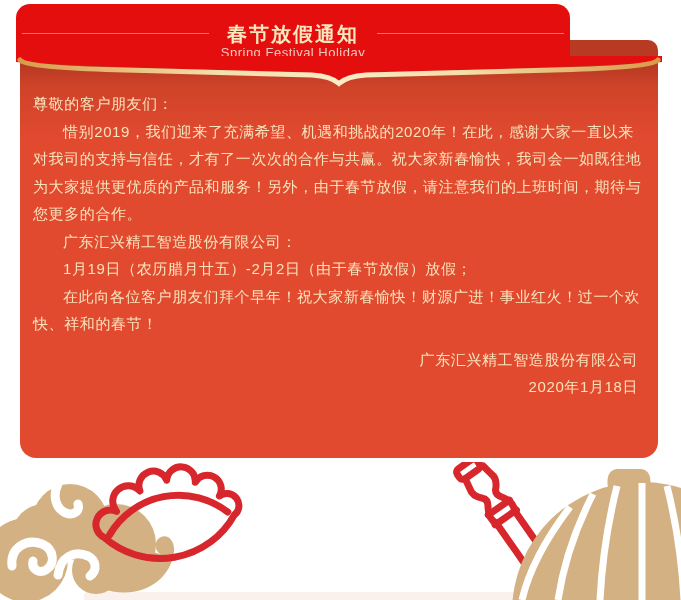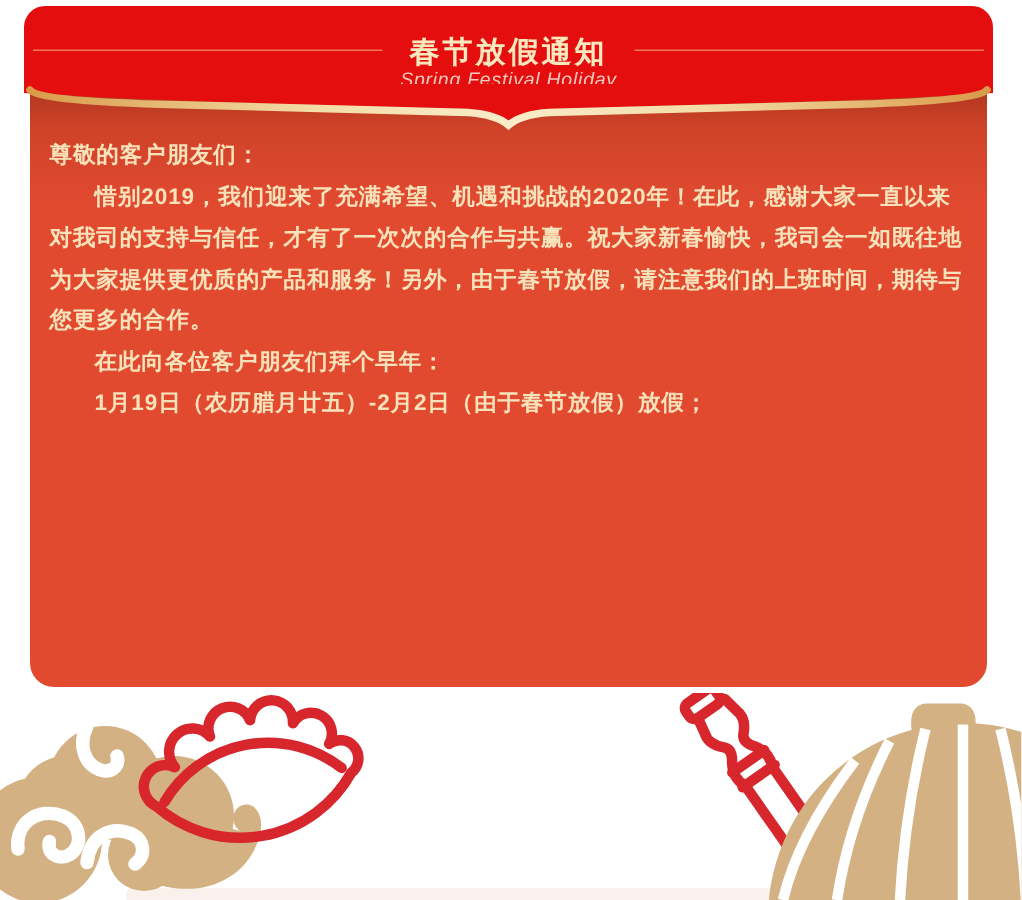--- a/index.html
+++ b/index.html
@@ -3,50 +3,50 @@
 <meta charset="utf-8">
 <style>
   html,body{margin:0;padding:0;}
   body{
     width:681px;height:600px;position:relative;overflow:hidden;
     background:#ffffff;
     font-family:"Liberation Sans","DejaVu Sans",sans-serif;
   }
   
   .banner{
-    position:absolute;left:16px;top:4px;width:646px;height:54px;
+    position:absolute;left:16px;top:4px;width:554px;height:54px;
     background:#e50e0e;border-radius:14px 14px 0 0;z-index:3;
   }
   .banner-hairline{
     position:absolute;left:6px;right:6px;top:29px;height:1px;
     background:rgba(246,206,152,.55);
   }
   .banner-title-row{
     position:absolute;left:0;right:0;top:17px;text-align:center;z-index:2;
   }
   .banner-title-row span{
     display:inline-block;background:#e50e0e;padding:0 18px;
     font-size:20px;font-weight:bold;letter-spacing:2px;color:#f9e7bd;
   }
   .banner-subtitle{
     position:absolute;left:0;right:0;top:41px;text-align:center;
-    font-size:13px;font-style:italic;color:#f0cabe;letter-spacing:.5px;z-index:2;
+    font-size:13px;color:#f0cabe;letter-spacing:.5px;z-index:2;
   }
   
   .band-svg{position:absolute;left:16px;top:56px;width:646px;height:34px;z-index:3;pointer-events:none;}
   
   .card{
     position:absolute;left:20px;top:40px;width:638px;height:418px;z-index:1;
     border-radius:10px 10px 16px 16px;
     background:linear-gradient(180deg,#b83a22 26px,#cf4329 46px,#e24a30 100px,#e24a30 100%);
   }
   .content{
     position:absolute;left:20px;top:40px;width:638px;z-index:5;
     box-sizing:border-box;padding:50px 16px 0 13px;
-    color:#f8e2ba;font-size:15px;font-weight:bold;line-height:27.5px;letter-spacing:.6px;
+    color:#f8e2ba;font-size:15px;font-weight:normal;line-height:27.5px;letter-spacing:.6px;
   }
   .content p{margin:0;}
   .indent{text-indent:2em;}
   .greeting{margin-top:20px;}
   .sign{ text-align:right;margin-top:8px;line-height:27px;padding-right:4px;}
   
   .deco-svg{position:absolute;left:0;top:462px;width:681px;height:138px;z-index:2;}
 </style>
 </head>
 <body>
@@ -71,23 +71,26 @@
       <stop offset="1" stop-color="#d99b4a"></stop>
     </linearGradient>
   </defs>
   <path d="M0,0 H646 V6 C570,11 430,14.5 352,16.5 C340,18 330,21 323,25 C316,21 306,18 294,16.5 C216,14.5 76,11 0,6 Z" fill="#e50e0e"></path>
   <path d="M4,4 C8,9 40,12 90,13.5 C180,16 260,17.5 296,19 C310,20 318,23 323,27.5 C328,23 336,20 350,19 C386,17.5 466,16 556,13.5 C606,12 638,9 642,4" fill="none" stroke="url(#gg)" stroke-width="5" stroke-linecap="round"></path>
 </svg>
 
 <div class="content">
   <p>尊敬的客户朋友们：</p>
   <p class="indent">惜别2019，我们迎来了充满希望、机遇和挑战的2020年！在此，感谢大家一直以来对我司的支持与信任，才有了一次次的合作与共赢。祝大家新春愉快，我司会一如既往地为大家提供更优质的产品和服务！另外，由于春节放假，请注意我们的上班时间，期待与您更多的合作。</p>
-  <p class="indent">在此向各位客户朋友们拜个早年：</p>
+  <p class="indent">广东汇兴精工智造股份有限公司：</p>
   <p class="indent">1月19日（农历腊月廿五）-2月2日（由于春节放假）放假；</p>
+  <p class="indent greeting">在此向各位客户朋友们拜个早年！祝大家新春愉快！财源广进！事业红火！过一个欢快、祥和的春节！</p>
   <div class="sign">
+    <p>广东汇兴精工智造股份有限公司</p>
+    <p>2020年1月18日</p>
   </div>
 </div>
 
 <svg class="deco-svg" viewBox="0 0 681 138">
 
   <rect x="84" y="130" width="597" height="10" rx="4" fill="#faf1ec"></rect>
 
   <g fill="#d3b183">
     <circle cx="26" cy="98" r="42"></circle>
     <circle cx="70" cy="60" r="38"></circle>

